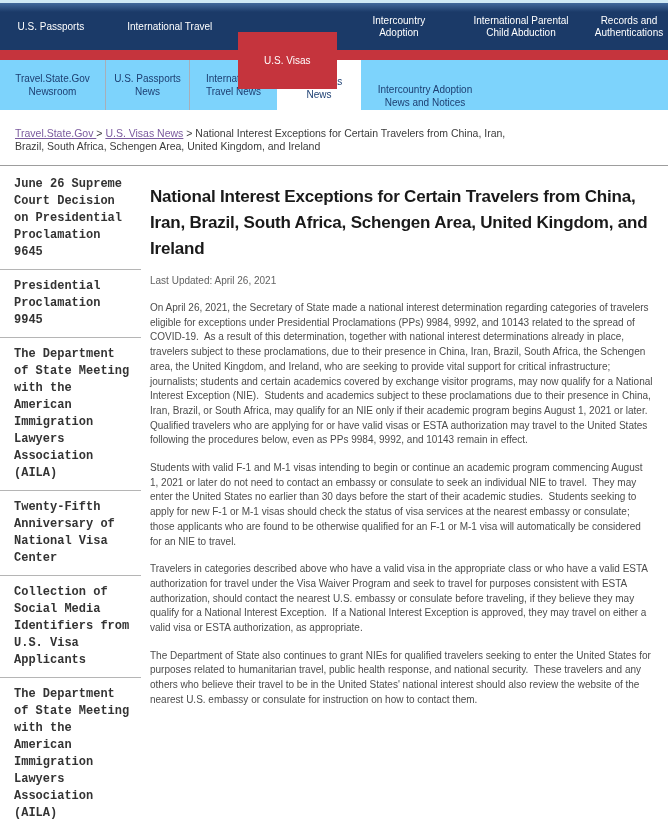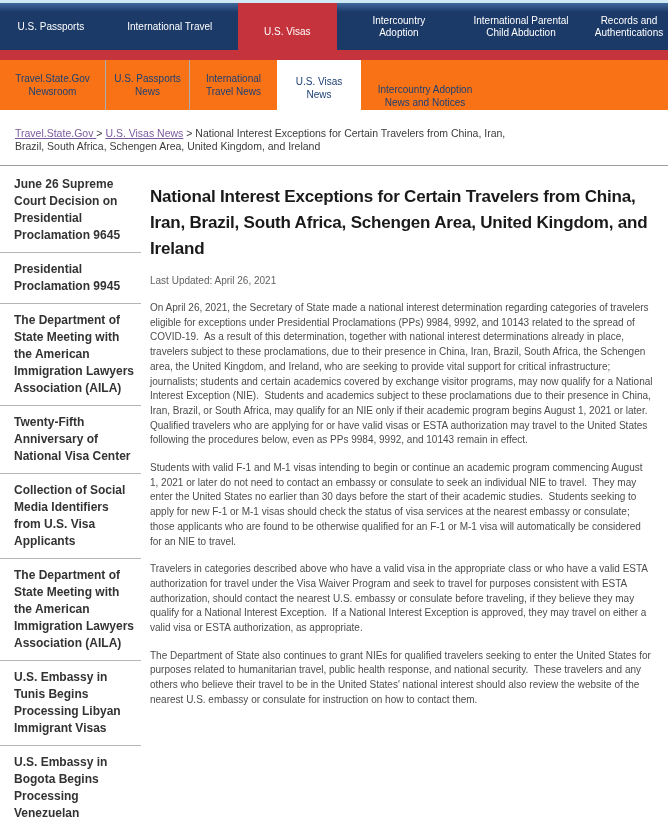--- a/index.html
+++ b/index.html
@@ -22,23 +22,23 @@
     padding:0 6px; cursor:pointer;
   }
   .topnav-item:nth-child(1){ width:110px; }
   .topnav-item:nth-child(2){ width:128px; }
   .topnav-item:nth-child(3){ width:107px; }
   .topnav-item:nth-child(4){ width:115px; }
   .topnav-item:nth-child(5){ width:130px; }
   .topnav-item:nth-child(6){ width:78px; }
   .topnav-item.active { background:#c5343d; height:57px; }
   .red-strip { height:10px; background:#c5343d; margin-top:0; }
-  .topnav-item.active { margin-bottom:-10px; }
+  .topnav-item.active { margin-bottom:-10px;margin-top:29px; }
   
-  .subnav { display:flex; background:#f97316; height:50px; position:relative; }
+  .subnav { display:flex; background:#7dd3fc; height:50px; position:relative; }
   .subnav-tab {
     display:flex; align-items:center; justify-content:center;
     text-align:center; color:#1d3f72; font-size:10px; line-height:13px;
     padding:0 8px; cursor:pointer;
   }
   .subnav-tab:nth-child(1){ width:105px; }
   .subnav-tab:nth-child(2){ width:84px; border-left:1px solid #a8aeb8; }
   .subnav-tab:nth-child(3){ width:88px; border-left:1px solid #a8aeb8; }
   .subnav-tab:nth-child(4){ width:84px; }
   .subnav-tab:nth-child(5){ width:128px;margin-top:22px; }
@@ -47,21 +47,21 @@
   .breadcrumb {
     padding:17px 150px 0 15px; font-size:10.5px; line-height:13px; color:#3c3c3c;
   }
   .breadcrumb a { color:#7b5a9e; text-decoration:underline; cursor:pointer; }
   .page-rule { border:none; border-top:1px solid #9d9d9d; margin:12px 0 0 0; }
   
   .layout { display:flex; align-items:flex-start; }
   .sidebar { width:141px; flex:none; padding-top:2px; }
   .sidebar-item {
     font-size:12px; font-weight:bold; color:#333; line-height:17px;
-    padding:8px 5px 8px 14px; border-bottom:1px solid #b5b5b5; cursor:pointer;
+    padding:8px 5px 8px 14px; border-bottom:1px solid #b5b5b5; cursor:pointer;font-family:Liberation Mono, monospace;
   }
   .sidebar-item:last-child { border-bottom:none; }
   .article { flex:1; padding:16px 15px 0 9px; }
   .article h1 {
     font-size:17px; line-height:26px; color:#1a1a1a; font-weight:bold;
     letter-spacing:-0.2px; margin:2px 0 13px 0;
   }
   .last-updated { font-size:10px; color:#636363; margin:0 0 15px 0; }
   .article p {
     font-size:10px; line-height:14.7px; color:#4c4c4c;

